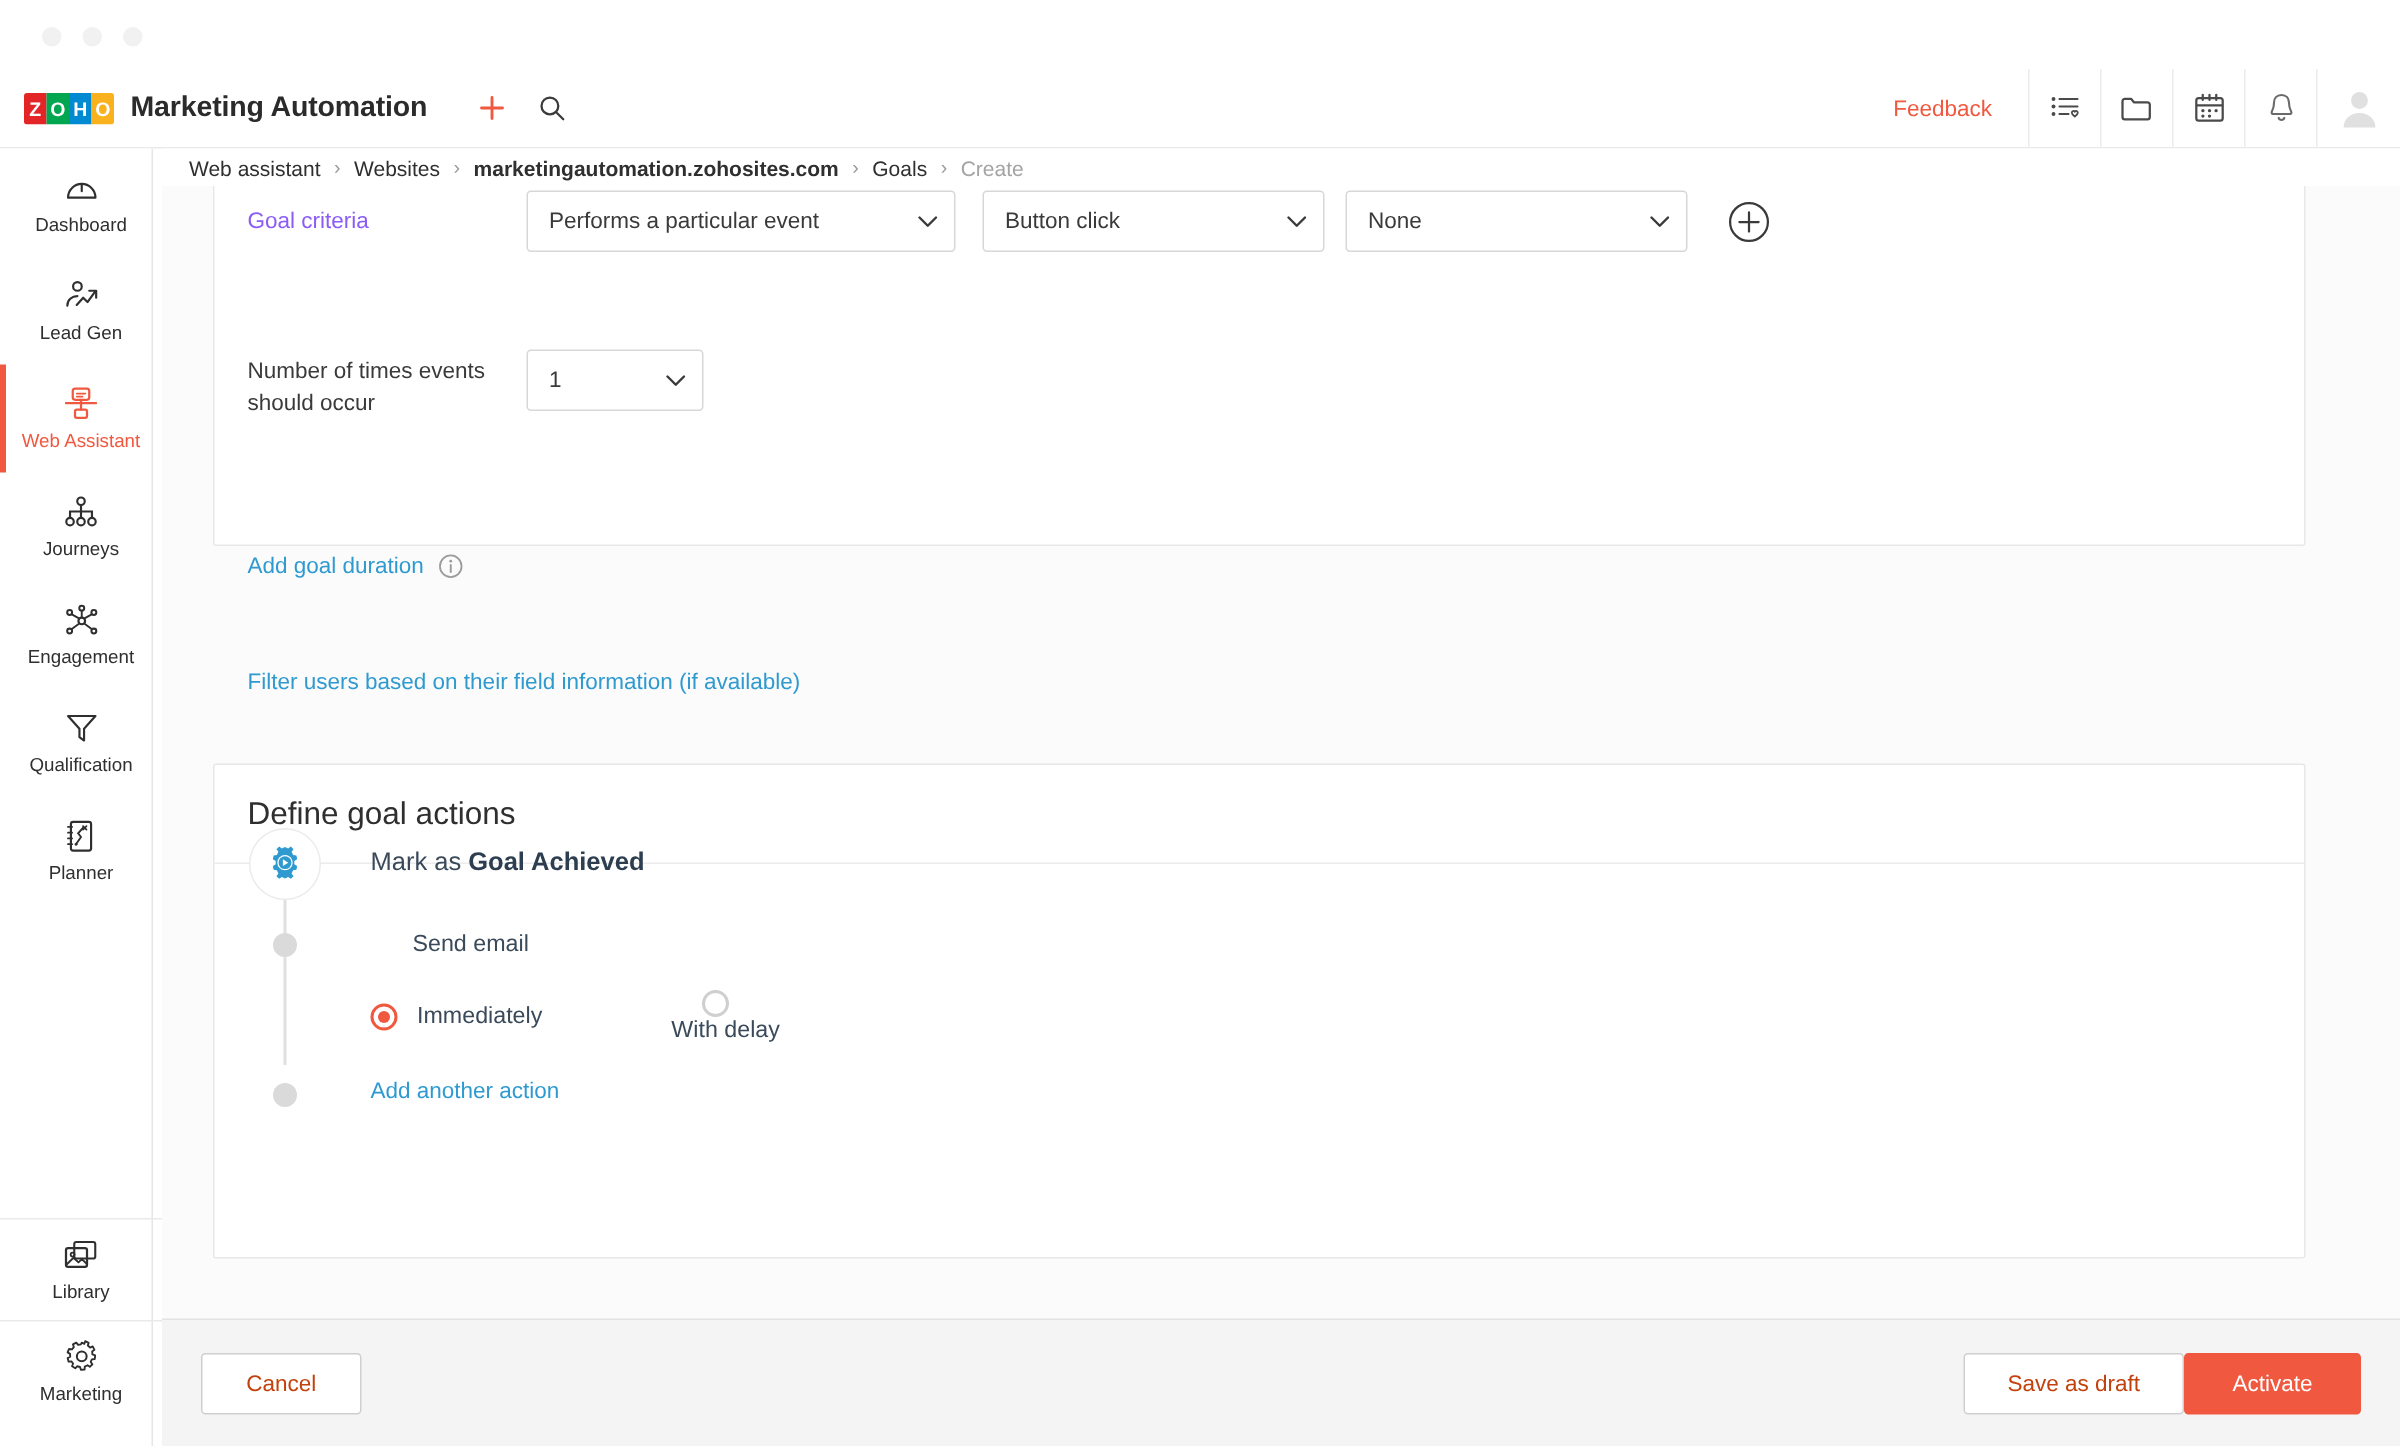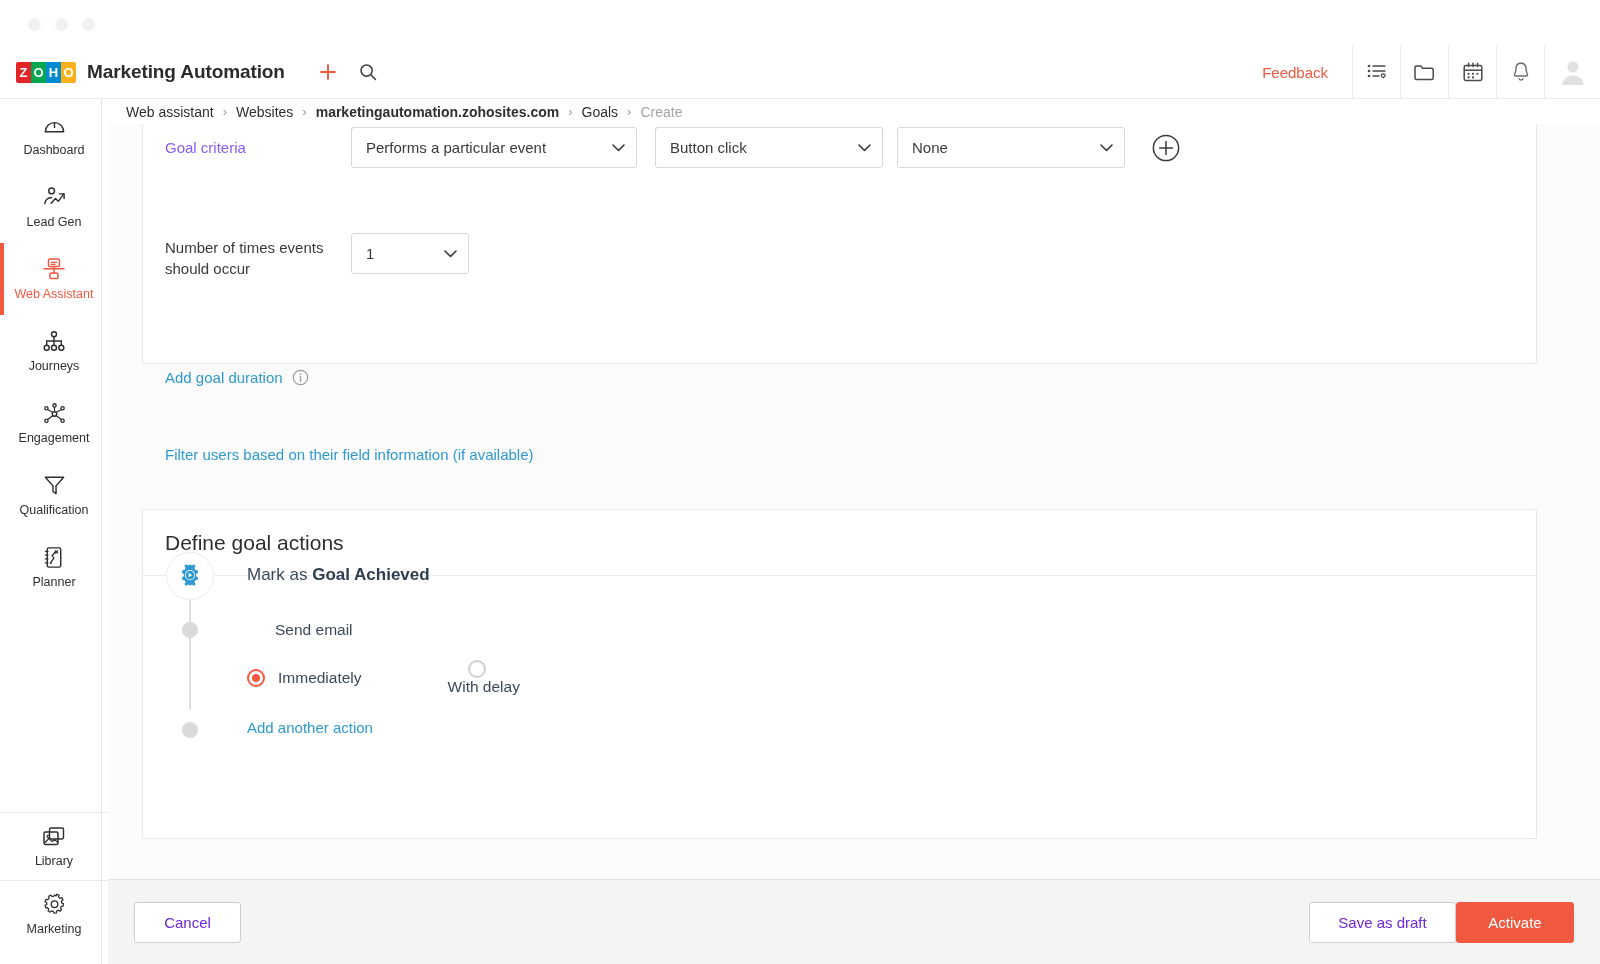--- a/index.html
+++ b/index.html
@@ -211,21 +211,21 @@
 
   
   #footer {
     position: absolute; bottom: 0; left: 108px; width: 1492px; height: 85px;
     background: #f4f4f4; border-top: 1px solid #e3e3e3;
     display: flex; align-items: center; padding: 0 26px;
   }
   .btn {
     height: 41px; border-radius: 3px; font-size: 15px; cursor: pointer;
     display: flex; align-items: center; justify-content: center;
-    border: 1px solid #cfcfcf; background: #fff; color: #6d28d9;
+    border: 1px solid #cfcfcf; background: #fff; color: #c2410c;
   }
   #btn-cancel { width: 107px; }
   #footer-right { margin-left: auto; display: flex; }
   #btn-save-draft { width: 147px; }
   #btn-activate {
     width: 118px; background: #f0583f; border-color: #f0583f; color: #fff;
   }
 </style>
 </head>
 <body>

